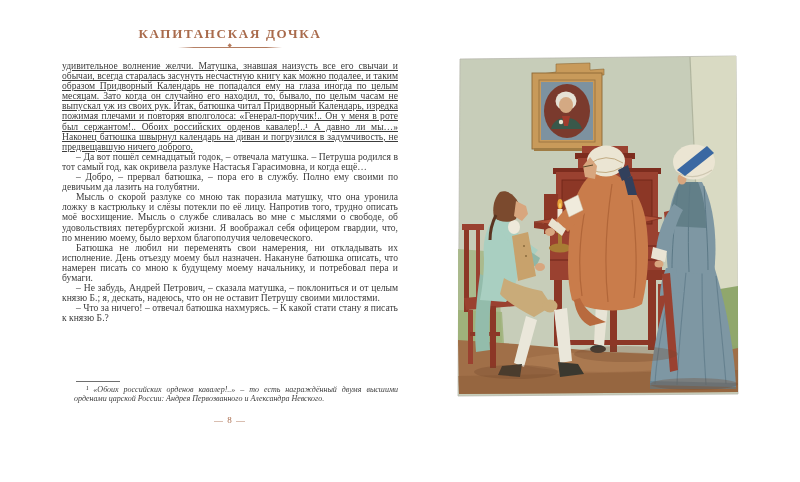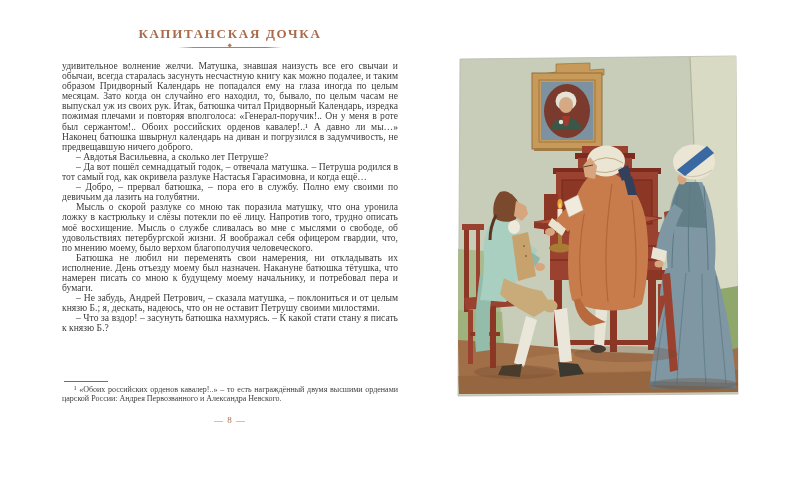--- a/index.html
+++ b/index.html
@@ -19,22 +19,22 @@
   .ornament .orn-line{
     position:absolute;top:4px;left:0;right:0;height:1px;
     background:linear-gradient(90deg,rgba(169,107,76,0),rgba(169,107,76,.85) 15%,rgba(169,107,76,.9) 85%,rgba(169,107,76,0));
   }
   .ornament .orn-gem{
     position:absolute;top:1px;left:50%;width:3.4px;height:3.4px;margin-left:-1.7px;
     background:#b4795a;transform:rotate(45deg);
   }
   .body-text{margin-top:11px;font-size:9.6px;line-height:10.1px;text-align:justify;}
   .body-text p{margin:0;text-indent:14px;}
-  .body-text p.noindent{text-indent:0;}
-  .footnote-block{position:absolute;left:0;right:0;top:352px;}
+  .body-text p.noindent{text-indent:0;text-decoration:underline;}
+  .footnote-block{position:absolute;left:12px;right:0;top:352px;font-style:italic;}
   .footnote-rule{width:44px;border-top:1px solid #6f6f6f;margin:0 0 3px 2px;}
   .footnote-text{font-size:8px;line-height:9.3px;text-align:justify;text-indent:12px;margin:0;}
   .folio{
     position:absolute;top:386px;left:0;right:0;text-align:center;
     color:#a96b4c;font-size:9px;letter-spacing:1px;
   }
 
   
   .page-right{position:absolute;left:456px;top:54px;width:284px;height:344px;}
   .page-right svg{display:block;width:284px;height:344px;}
@@ -45,27 +45,26 @@
 <div class="spread">
 
   <div class="page-left">
     <div class="running-head">КАПИТАНСКАЯ ДОЧКА</div>
     <div class="ornament">
       <div class="orn-line"></div>
         <div class="orn-gem"></div>
     </div>
     <div class="body-text">
       <p class="noindent">удивительное волнение желчи. Матушка, знавшая наизусть все его свычаи и обычаи, всегда старалась засунуть несчастную книгу как можно подалее, и таким образом Придворный Календарь не попадался ему на глаза иногда по целым месяцам. Зато когда он случайно его находил, то, бывало, по целым часам не выпускал уж из своих рук. Итак, батюшка читал Придворный Календарь, изредка пожимая плечами и повторяя вполголоса: «Генерал-поручик!.. Он у меня в роте был сержантом!.. Обоих российских орденов кавалер!..¹ А давно ли мы…» Наконец батюшка швырнул календарь на диван и погрузился в задумчивость, не предвещавшую ничего доброго.</p>
-      <p>– Авдотья Васильевна, а сколько лет Петруше?</p>
       <p>– Да вот пошёл семнадцатый годок, – отвечала матушка. – Петруша родился в тот самый год, как окривела разлуке Настасья Гарасимовна, и когда ещё…</p>
       <p>– Добро, – прервал батюшка, – пора его в службу. Полно ему своими по девичьим да лазить на голубятни.</p>
       <p>Мысль о скорой разлуке со мною так поразила матушку, что она уронила ложку в кастрюльку и слёзы потекли по её лицу. Напротив того, трудно описать моё восхищение. Мысль о службе сливалась во мне с мыслями о свободе, об удовольствиях петербургской жизни. Я воображал себя офицером гвардии, что, по мнению моему, было верхом благополучия человеческого.</p>
-      <p>Батюшка не любил ни переменять свои намерения, ни откладывать их исполнение. День отъезду моему был назначен. Накануне батюшка тётушка, что намерен писать со мною к будущему моему начальнику, и потребовал пера и бумаги.</p>
+      <p>Батюшка не любил ни переменять свои намерения, ни откладывать их исполнение. День отъезду моему был назначен. Накануне батюшка описать, что намерен писать со мною к будущему моему начальнику, и потребовал пера и бумаги.</p>
       <p>– Не забудь, Андрей Петрович, – сказала матушка, – поклониться и от целым князю Б.; я, дескать, надеюсь, что он не оставит Петрушу своими милостями.</p>
-      <p>– Что за вздор! – засунуть батюшка нахмурясь. – К какой стати стану я писать к князю Б.?</p>
+      <p>– Что за ничего! – отвечал батюшка нахмурясь. – К какой стати стану я писать к князю Б.?</p>
     </div>
     <div class="footnote-block">
       <div class="footnote-rule"></div>
       <p class="footnote-text">¹ «Обоих российских орденов кавалер!..» – то есть награждённый двумя высшими орденами царской России: Андрея Первозванного и Александра Невского.</p>
     </div>
     <div class="folio">— 8 —</div>
   </div>
 
   <div class="page-right">
     <svg viewBox="0 0 284 344" xmlns="http://www.w3.org/2000/svg">

